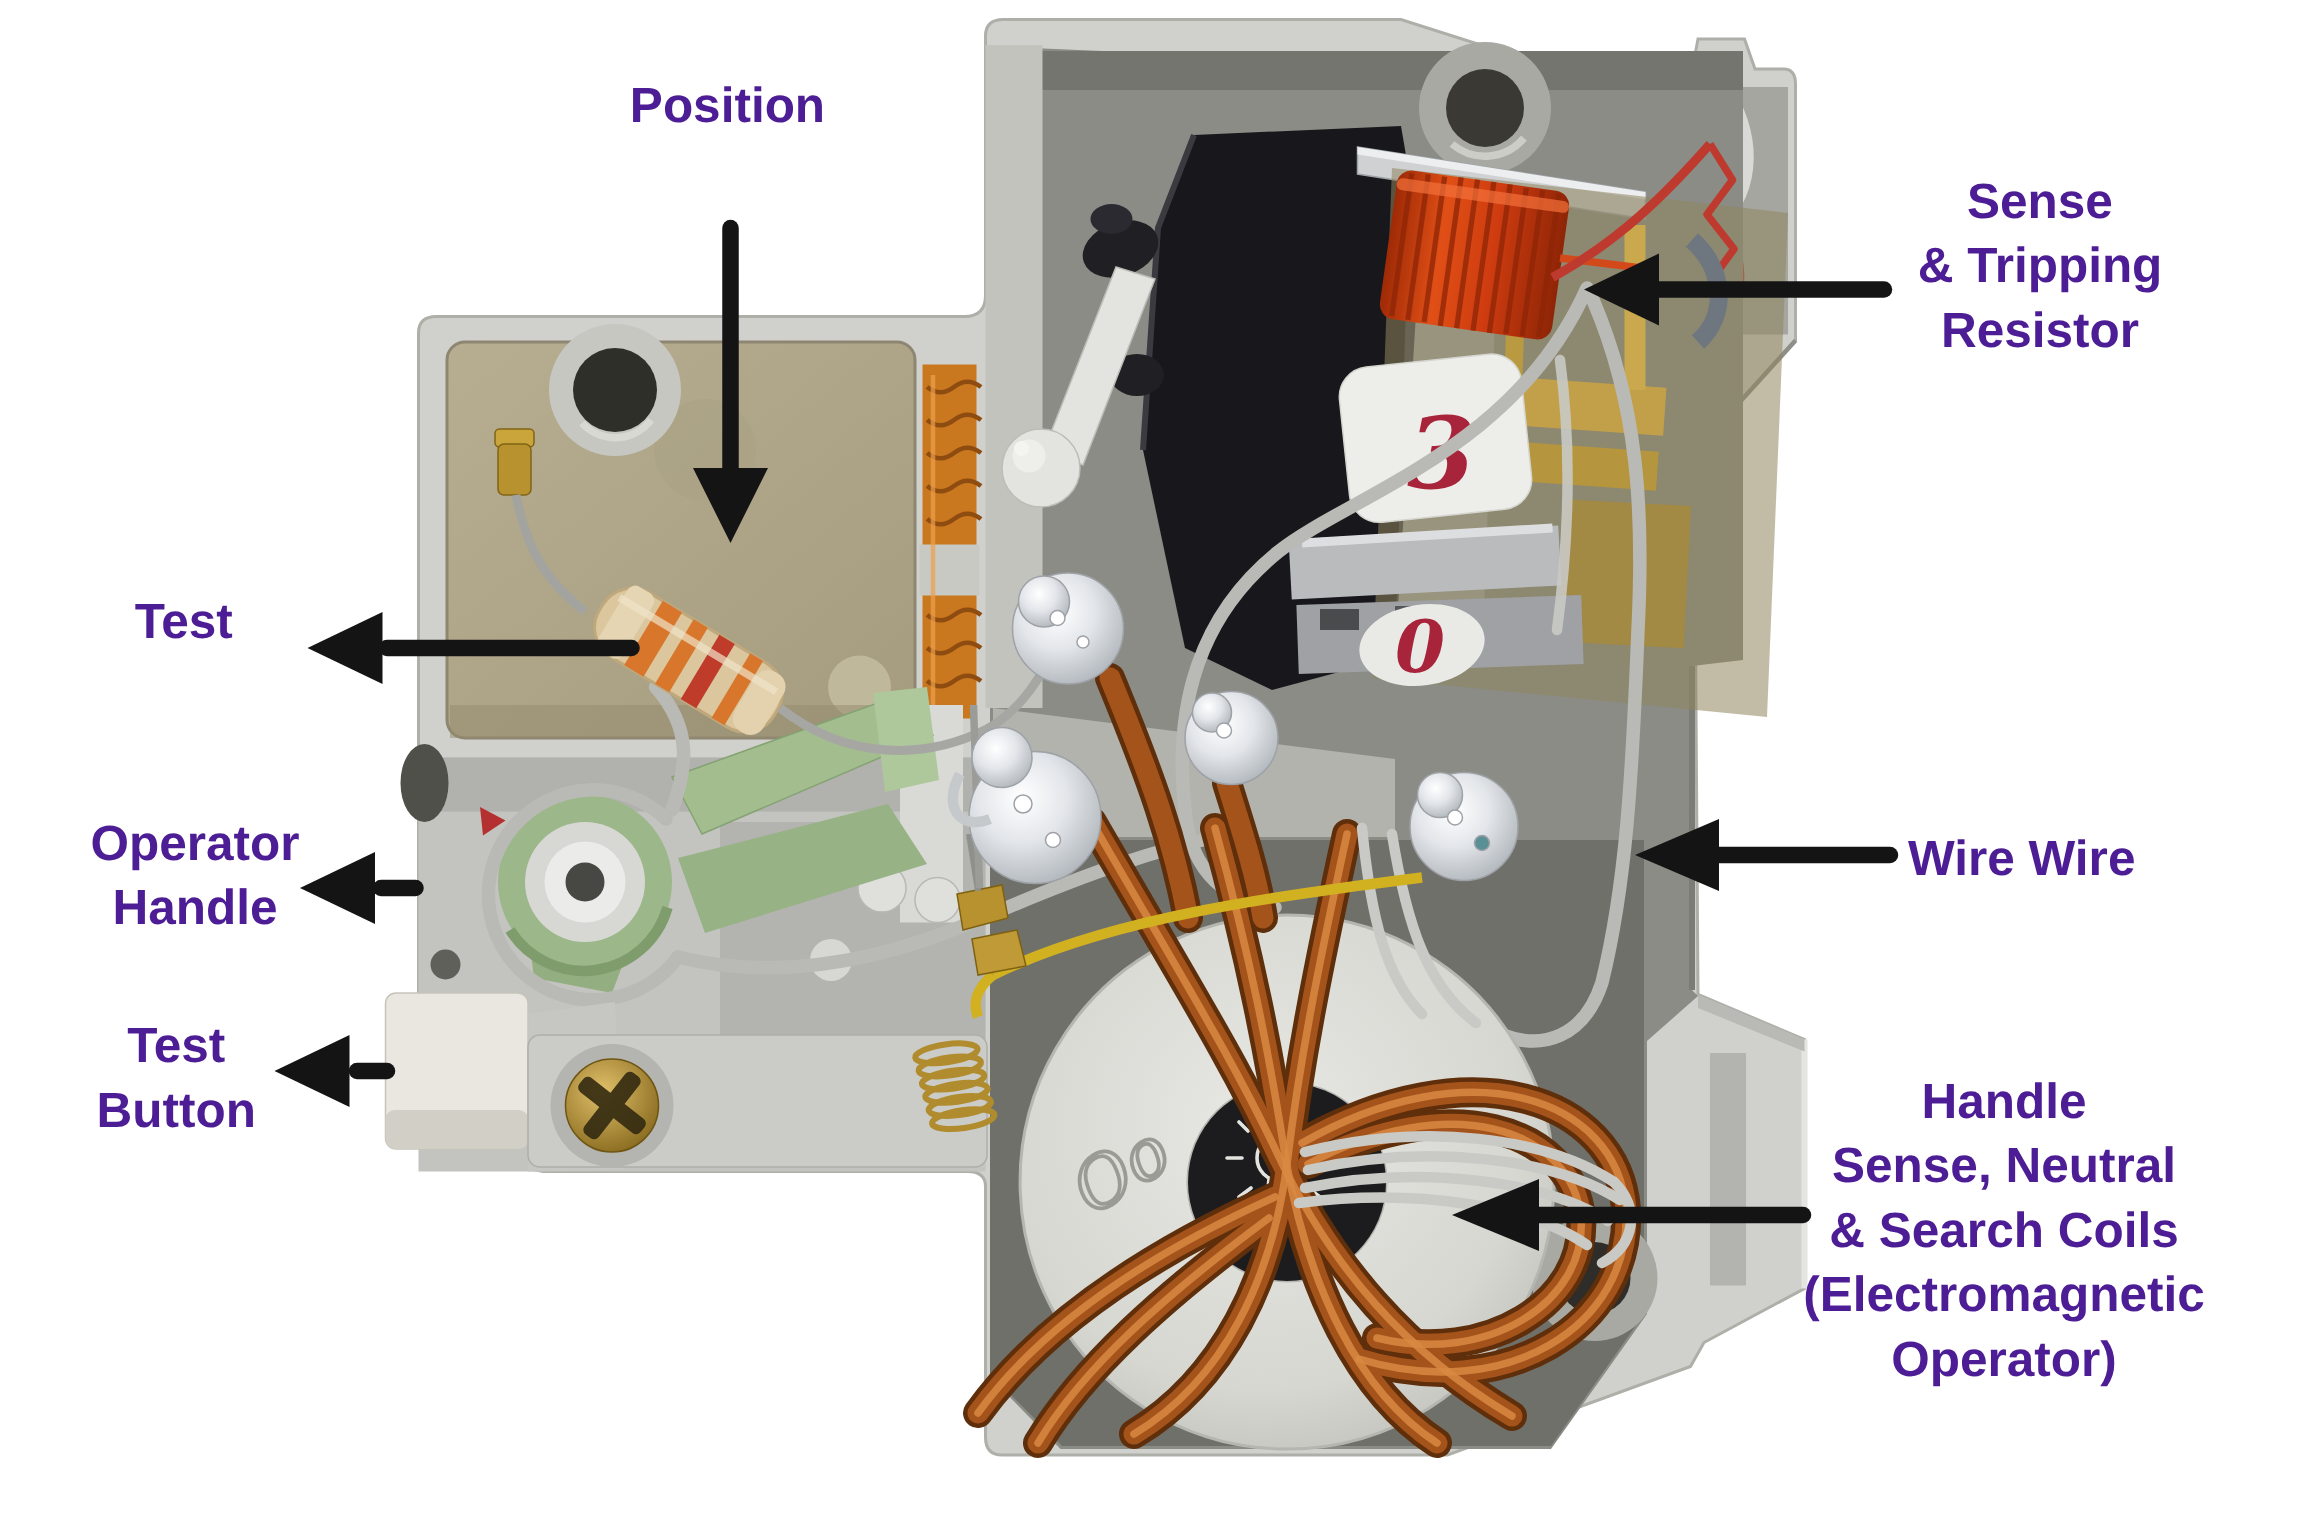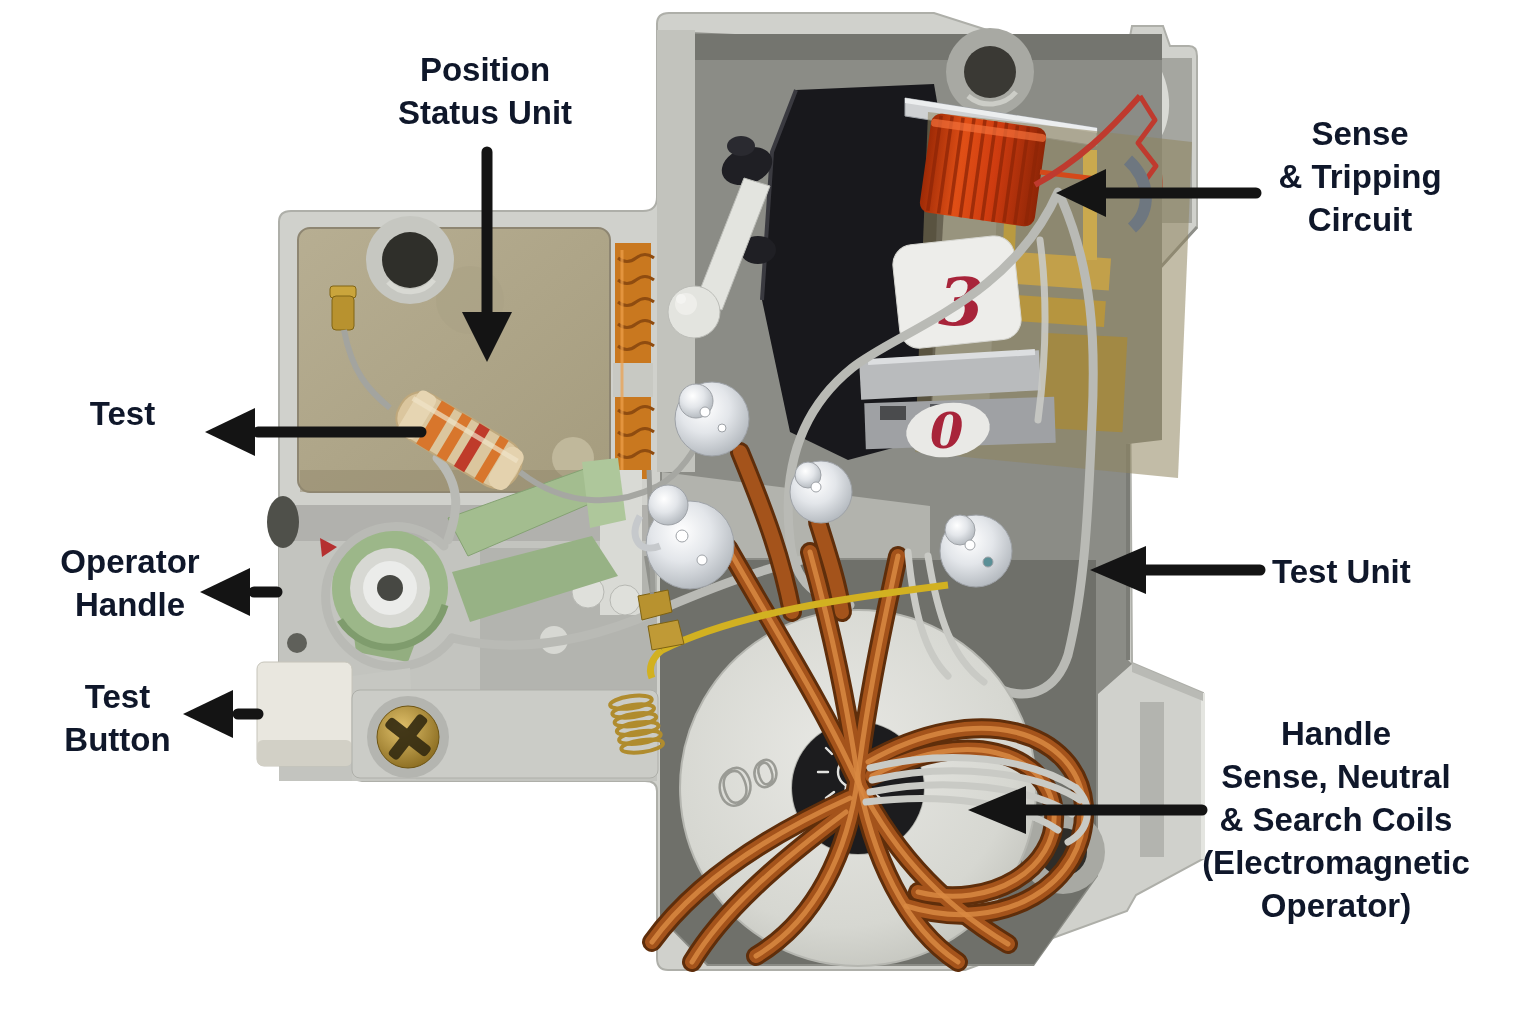--- a/index.html
+++ b/index.html
@@ -1,19 +1,19 @@
 <!DOCTYPE html>
 <html><head>
 <meta charset="utf-8">
 <style>
   html,body{margin:0;padding:0;background:#fff;}
   #stage{position:relative;width:1536px;height:1024px;background:#ffffff;overflow:hidden;
          font-family:"Liberation Sans",sans-serif;}
   #scene{position:absolute;left:0;top:0;}
-  .label{position:absolute;font-weight:700;color:#0f172a;text-align:center;
+  .label{position:absolute;font-weight:700;color:#4c1d95;text-align:center;
          font-size:33px;line-height:43px;letter-spacing:0px;}
   .label span{display:block;}
   
   #label-psu{left:285px;top:48px;width:400px;}
   #label-sense{left:1210px;top:112px;width:300px;}
   #label-resistor{left:10px;top:392px;width:225px;}
   #label-handle{left:10px;top:540px;width:240px;}
   #label-button{left:5px;top:675px;width:225px;}
   #label-wire{left:1272px;top:550px;width:240px;text-align:left;}
   #label-toroid{left:1180px;top:712px;width:312px;}
@@ -387,40 +387,39 @@
     </g>
     <g>
       <line x1="1202" y1="810" x2="1026" y2="810" class="arrowline"></line>
       <polygon points="968,810 1026,786 1026,834" class="arrow"></polygon>
     </g>
   </g>
 </svg>
 
 <div class="label" id="label-psu">
   <span>Position</span>
-  <span>Status Unit</span>
 </div>
 <div class="label" id="label-sense">
   <span>Sense</span>
   <span>&amp; Tripping</span>
-  <span>Circuit</span>
+  <span>Resistor</span>
 </div>
 <div class="label" id="label-resistor">
   <span>Test</span>
 </div>
 <div class="label" id="label-handle">
   <span>Operator</span>
   <span>Handle</span>
 </div>
 <div class="label" id="label-button">
   <span>Test</span>
   <span>Button</span>
 </div>
 <div class="label" id="label-wire">
-  <span>Test Unit</span>
+  <span>Wire Wire</span>
 </div>
 <div class="label" id="label-toroid">
   <span>Handle</span>
   <span>Sense, Neutral</span>
   <span>&amp; Search Coils</span>
   <span>(Electromagnetic</span>
   <span>Operator)</span>
 </div>
 
 </div>

